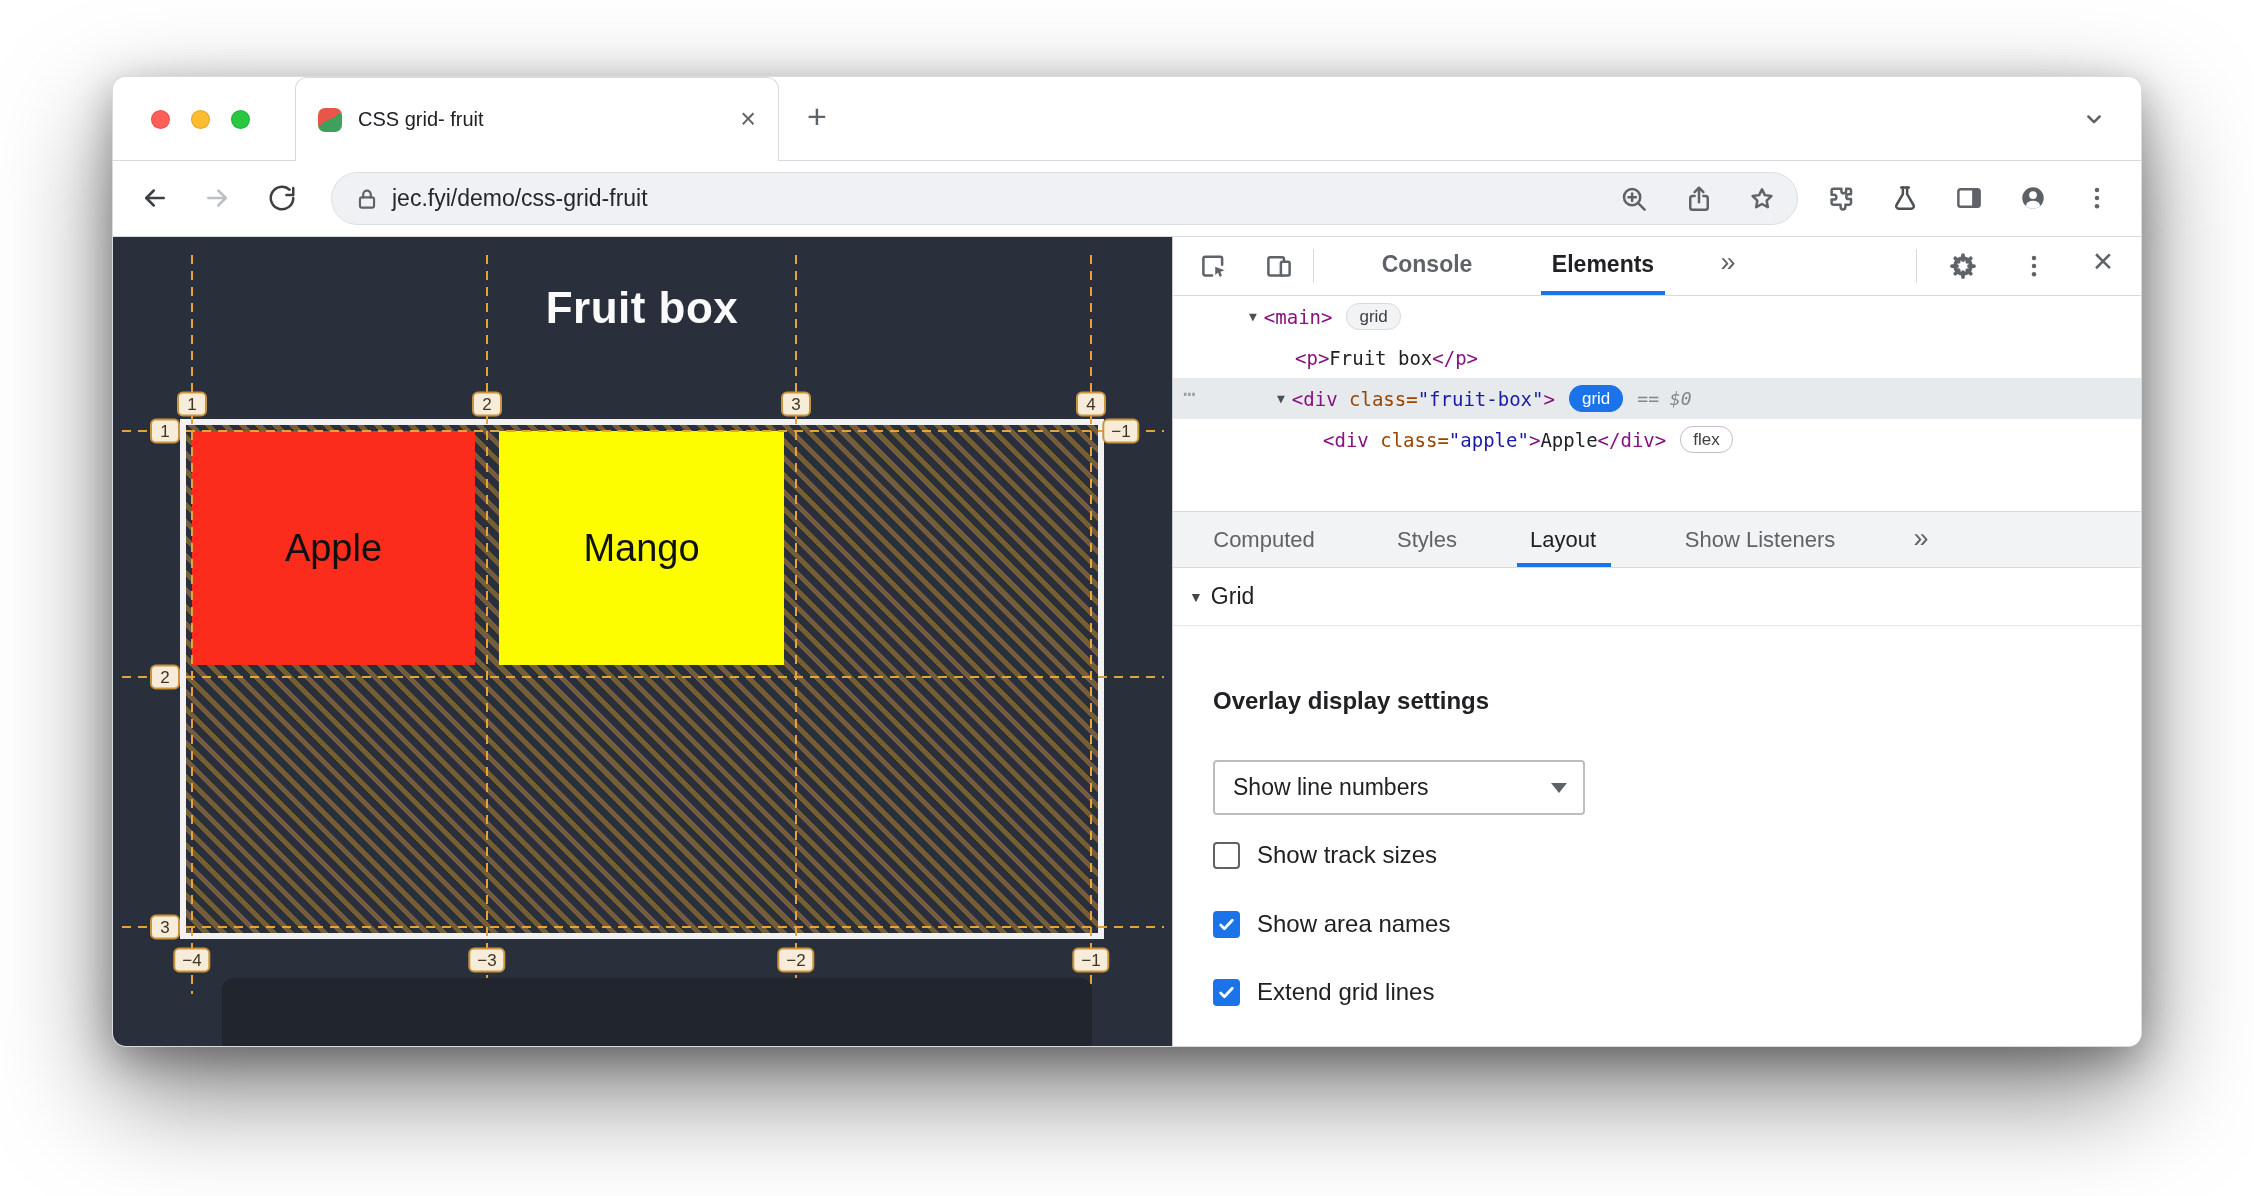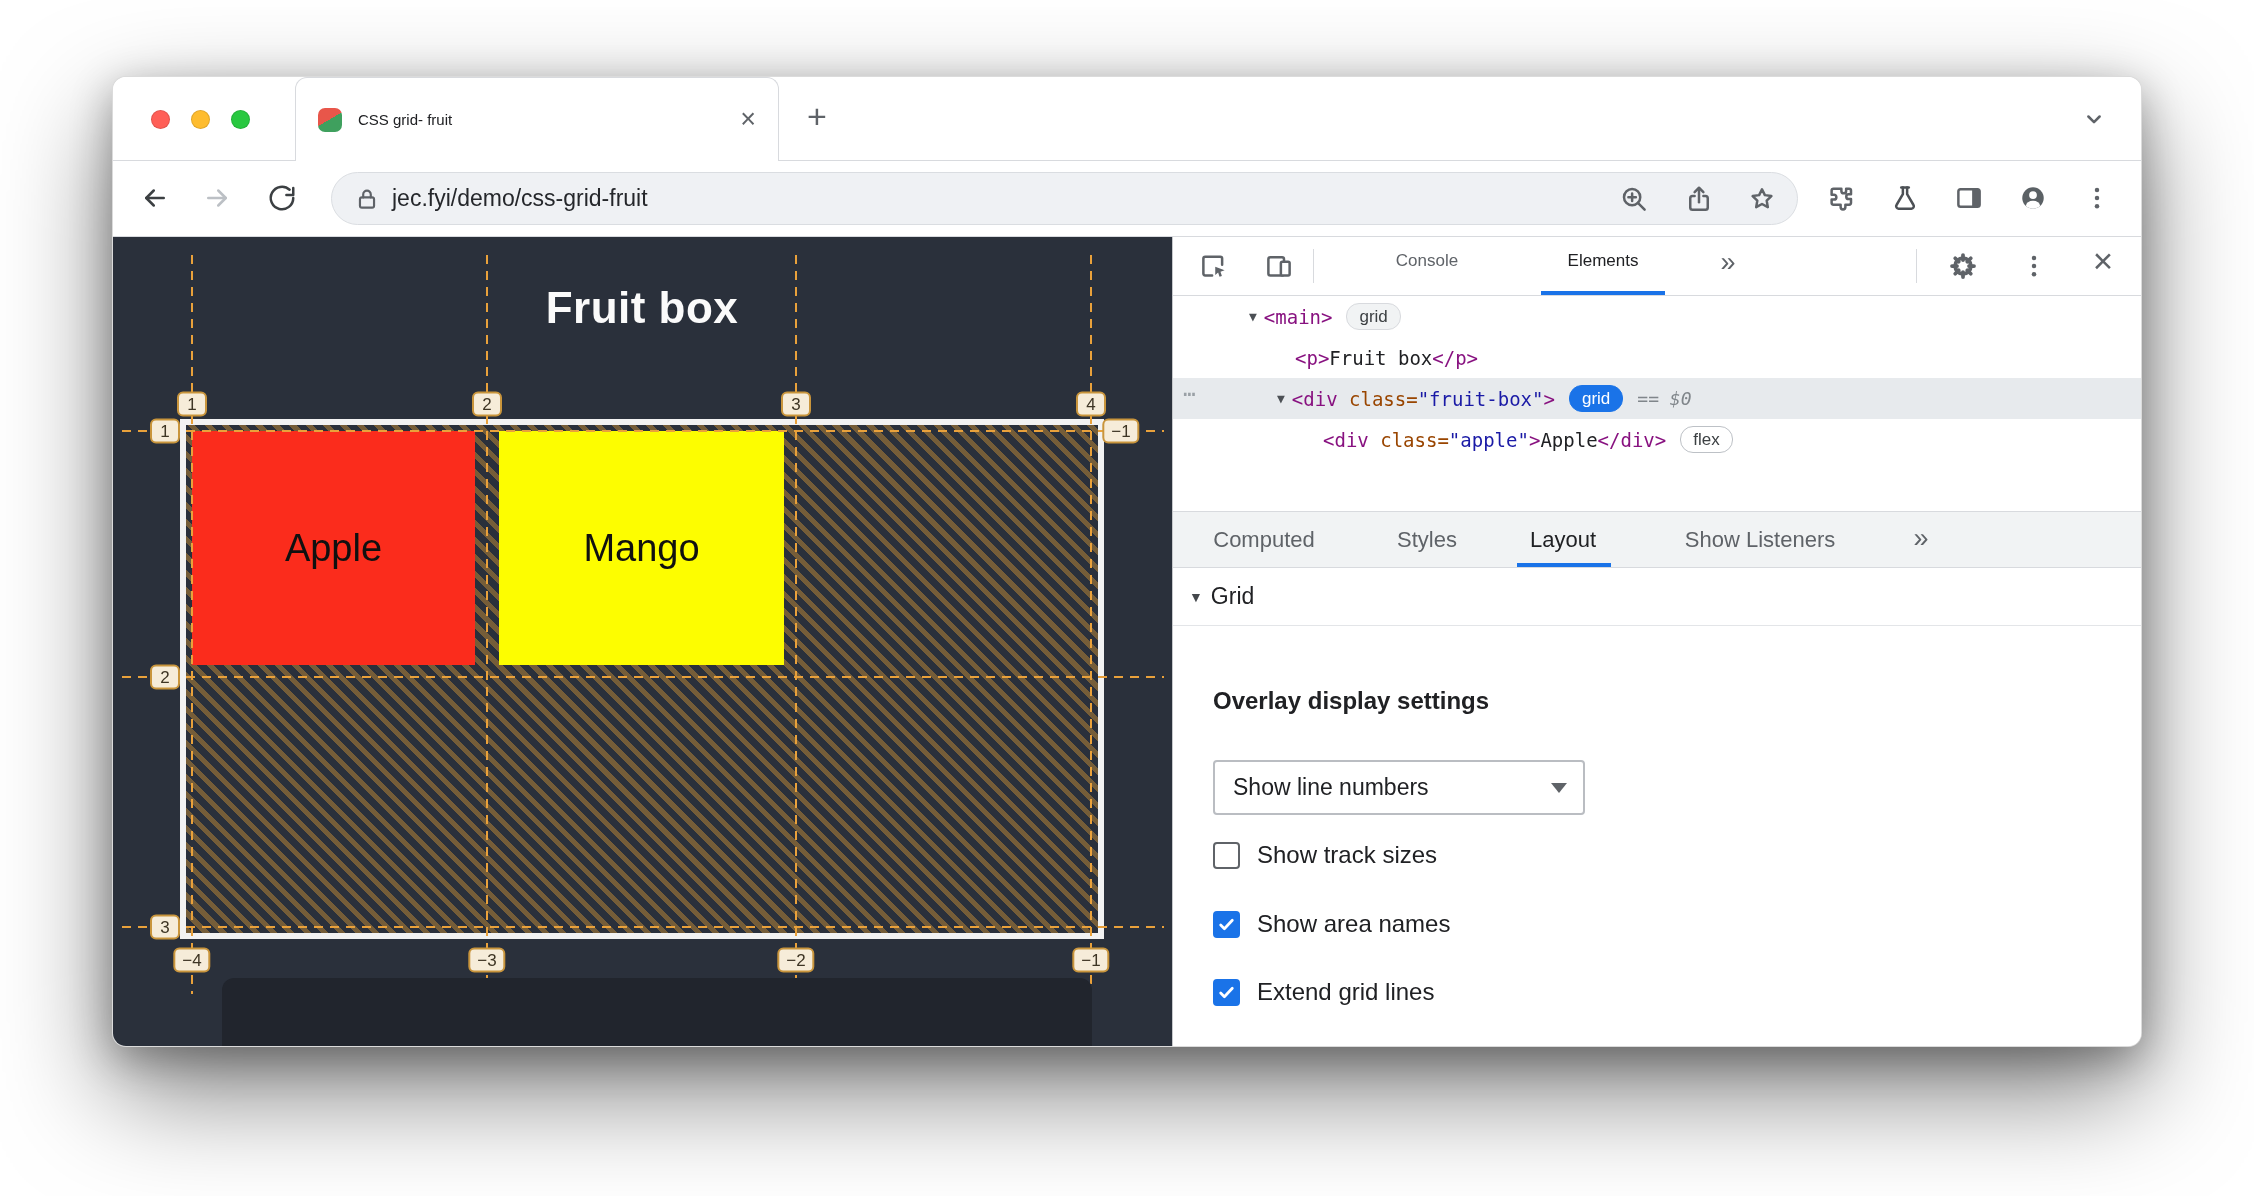--- a/index.html
+++ b/index.html
@@ -18,21 +18,21 @@
   .tlight{position:absolute;top:33px;width:19px;height:19px;border-radius:50%;box-shadow:inset 0 0 0 1px rgba(0,0,0,.12);}
   .tl-red{left:38px;background:#ff5f57;}
   .tl-yellow{left:78px;background:#febc2e;}
   .tl-green{left:118px;background:#28c840;}
   .tab{
     position:absolute;left:182px;top:0;width:484px;height:84px;background:#fff;
     border:1px solid #d8dade;border-bottom:none;border-radius:12px 12px 0 0;
     box-sizing:border-box;z-index:2;display:flex;align-items:center;padding:0 22px;
   }
   .favicon{width:24px;height:24px;border-radius:7px;background:linear-gradient(150deg,#e8564a 48%,#3fa05e 48%);flex:none;}
-  .tab-title{margin-left:16px;font-size:15px;color:#202124;flex:1;white-space:nowrap;overflow:hidden;}
+  .tab-title{margin-left:16px;font-size:20px;color:#202124;flex:1;white-space:nowrap;overflow:hidden;}
   .tab-close{font-size:27px;color:#5f6368;line-height:1;}
   .newtab{position:absolute;left:694px;top:22px;font-size:34px;color:#5f6368;line-height:1;}
   .strip-chevron{position:absolute;left:1966px;top:27px;}
   
   .toolbar{position:absolute;top:84px;left:0;right:0;height:75px;background:#fff;border-bottom:1px solid #d8dade;}
   .tb-icon{position:absolute;top:22px;width:30px;height:30px;}
   .omnibox{
     position:absolute;left:218px;top:11px;width:1467px;height:53px;background:#eff1f4;
     border:1px solid #dadde1;border-radius:27px;box-sizing:border-box;
     display:flex;align-items:center;
@@ -61,21 +61,21 @@
     position:absolute;z-index:6;transform:translate(-50%,-50%);
     min-width:30px;height:25px;padding:0 7px;box-sizing:border-box;
     background:#f6ecd9;border:2px solid #c9953c;border-radius:6px;
     color:#3e3524;font-size:17px;line-height:21px;text-align:center;white-space:nowrap;
   }
   .below-panel{position:absolute;left:109px;top:741px;width:870px;height:95px;background:#21252d;border-radius:12px;z-index:5;}
   
   .dt-toolbar{position:absolute;top:0;left:0;right:0;height:58px;background:#fff;border-bottom:1px solid #d8dade;}
   .dt-icon{position:absolute;top:14px;width:30px;height:30px;}
   .dt-sep{position:absolute;top:12px;width:1px;height:34px;background:#d8dade;}
-  .dt-tab{position:absolute;top:14px;transform:translateX(-50%);font-size:17px;color:#5f6368;white-space:nowrap;}
+  .dt-tab{position:absolute;top:14px;transform:translateX(-50%);font-size:23px;color:#5f6368;white-space:nowrap;font-weight:bold;}
   .dt-tab.active{color:#202124;}
   .dt-underline{position:absolute;bottom:0;height:4px;background:#1a73e8;}
   .dt-overflow{position:absolute;top:10px;transform:translateX(-50%);font-size:27px;color:#5f6368;}
   .dt-close{position:absolute;top:6px;transform:translateX(-50%);font-size:35px;color:#5f6368;line-height:1;}
   .dt-tree{position:absolute;top:59px;left:0;right:0;font-family:"DejaVu Sans Mono",monospace;font-size:19px;color:#202124;}
   .trow{position:relative;height:41px;display:flex;align-items:center;white-space:pre;box-sizing:border-box;}
   .trow.selected{background:#e7eaed;}
   .t-arrow{color:#4c5055;font-size:13px;margin-right:7px;}
   .tag{color:#881280;}
   .attr{color:#994500;}

